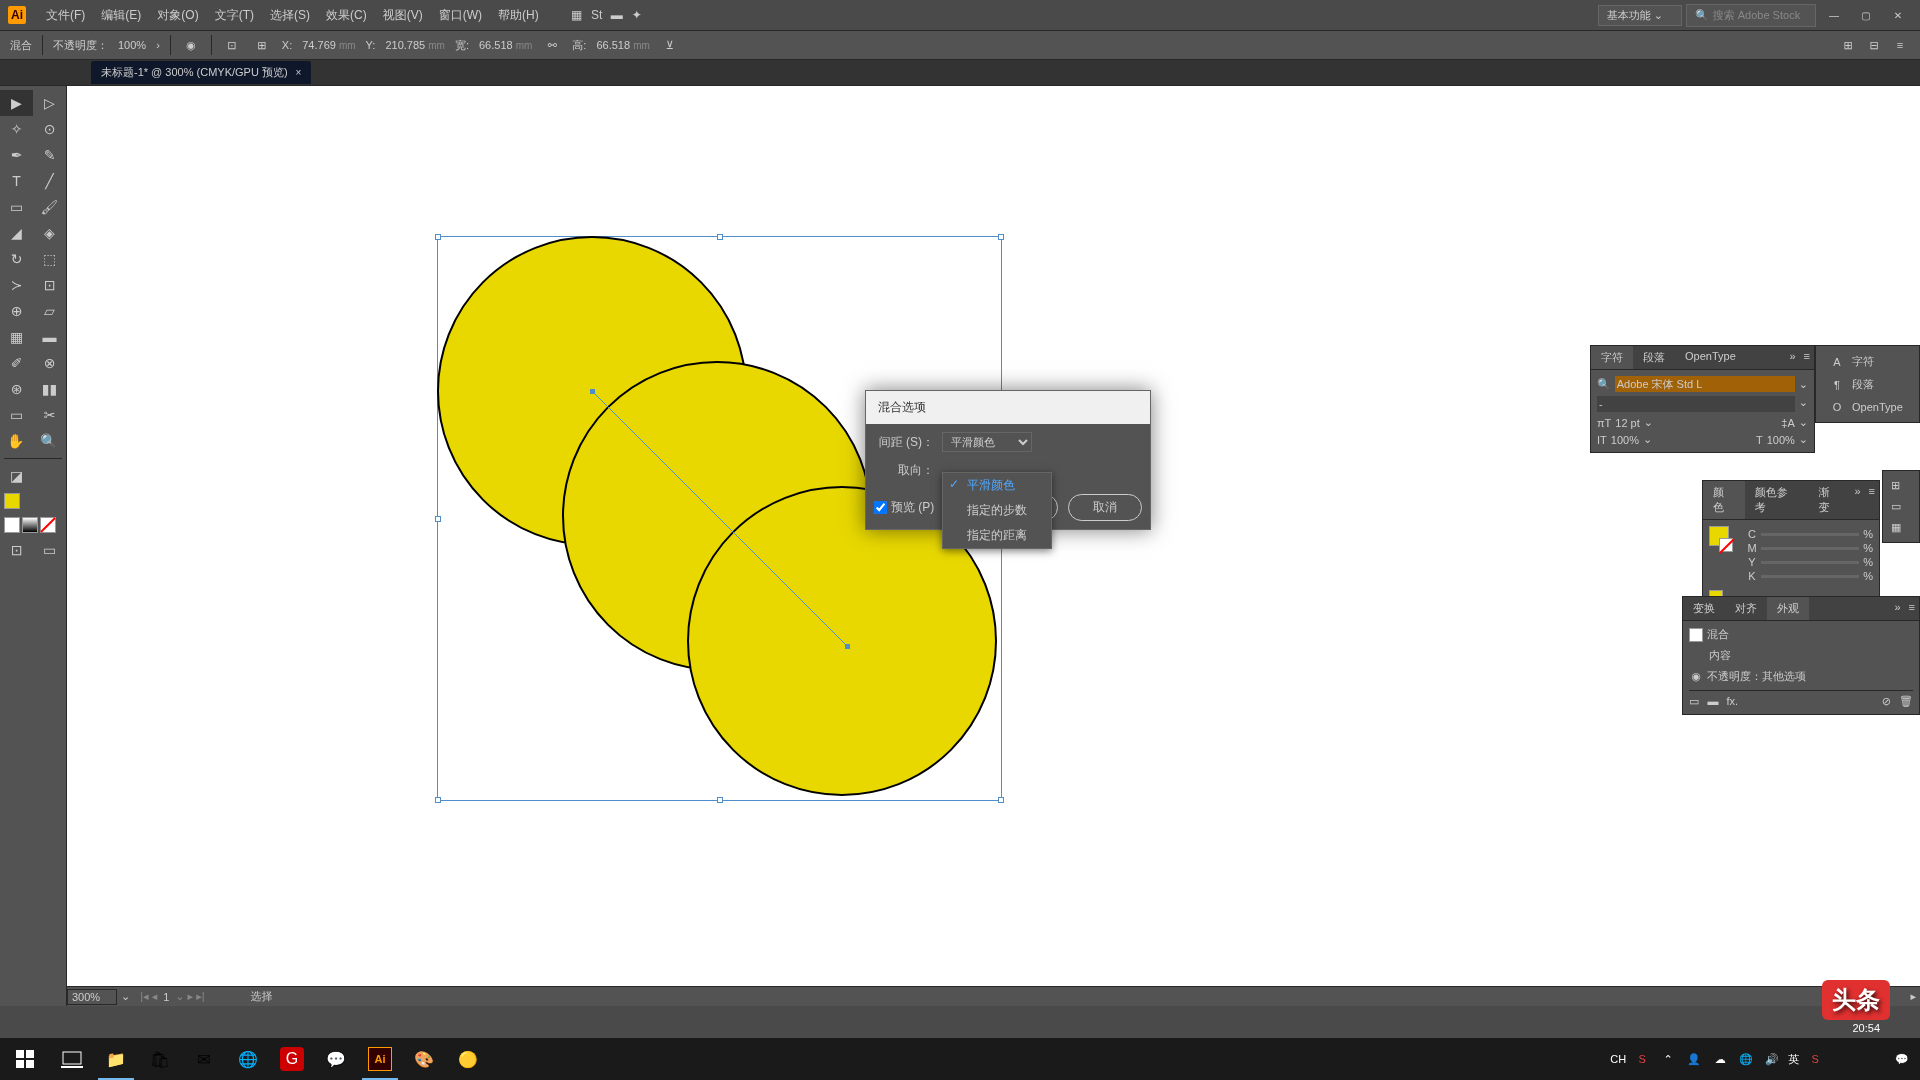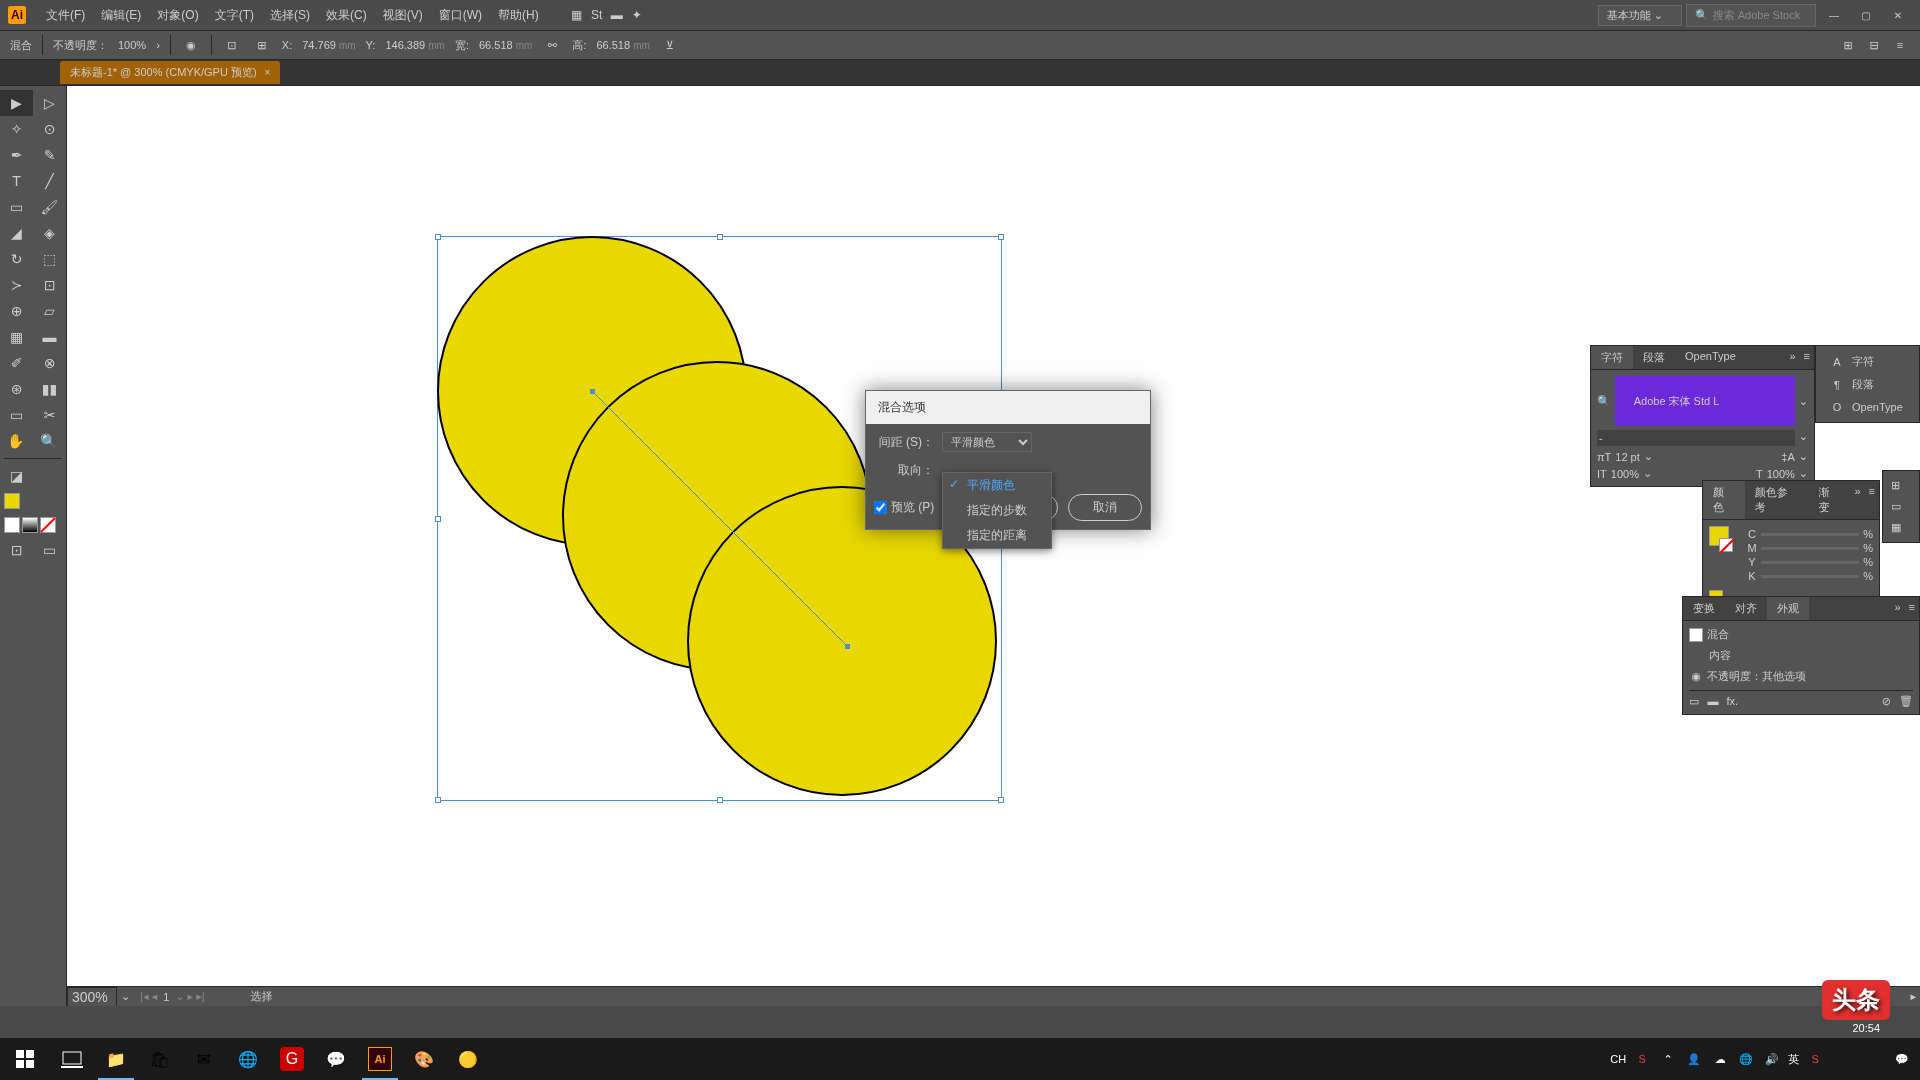--- a/index.html
+++ b/index.html
@@ -12,41 +12,41 @@
 .search-stock { background:#535353; border:1px solid #666; color:#888; font-size:11px; padding:3px 8px; width:130px; display:flex; align-items:center; gap:4px; }
 .win-btn { width:28px; height:18px; display:flex; align-items:center; justify-content:center; cursor:pointer; color:#ccc; font-size:10px; }
 .controlbar { height:30px; background:#535353; display:flex; align-items:center; color:#ccc; font-size:11px; border-top:1px solid #282828; border-bottom:1px solid #282828; padding:0 10px; gap:10px; }
 .ctrl-label { color:#ccc; }
 .ctrl-input { background:#535353; border:none; color:#ccc; font-size:11px; width:60px; }
 .ctrl-unit { color:#888; font-size:10px; }
 .ctrl-sep { width:1px; height:20px; background:#282828; }
 .controlbar-right { margin-left:auto; display:flex; gap:6px; }
 .icon-btn { width:20px; height:20px; display:flex; align-items:center; justify-content:center; cursor:pointer; color:#ccc; }
 .tabbar { height:26px; background:#333; display:flex; align-items:center; padding-left:60px; border-bottom:1px solid #282828; }
-.doc-tab { background:#a16207; color:#ccc; font-size:11px; padding:4px 10px; display:flex; align-items:center; gap:8px; border-top-left-radius:3px; border-top-right-radius:3px; }
+.doc-tab { background:#0f172a; color:#ccc; font-size:11px; padding:4px 10px; display:flex; align-items:center; gap:8px; border-top-left-radius:3px; border-top-right-radius:3px;margin-left:31px; }
 .tab-close { font-size:10px; cursor:pointer; }
 .main { display:flex; height:920px; background:#282828; }
 .toolbar { width:67px; background:#535353; border-right:1px solid #282828; padding-top:4px; }
 .tool-row { display:flex; height:26px; }
 .tool { width:33px; height:26px; display:flex; align-items:center; justify-content:center; cursor:pointer; color:#ccc; font-size:14px; position:relative; }
 .tool.active { background:#333; }
 .tool-sep { height:1px; background:#282828; margin:4px 4px; }
 .swatch-row { display:flex; gap:2px; padding:4px; }
 .swatch { width:16px; height:16px; border:1px solid #999; }
 .swatch.yellow { background:#e8d800; }
 .swatch.white { background:#fff; }
 .swatch.none { background:#fff; position:relative; }
 .swatch.none::after { content:''; position:absolute; width:20px; height:2px; background:red; top:6px; left:-3px; transform:rotate(-45deg); }
 .canvas-area { flex:1; background:#fff; position:relative; overflow:hidden; }
 .circle { position:absolute; width:310px; height:310px; border-radius:50%; background:#e8d800; border:2px solid #000; }
 .bbox { position:absolute; border:1px solid #4f8ec9; pointer-events:none; }
 .handle { position:absolute; width:6px; height:6px; background:#fff; border:1px solid #4f8ec9; }
 .anchor { position:absolute; width:5px; height:5px; background:#4f8ec9; }
 .statusbar { position:absolute; bottom:0; left:0; right:0; height:20px; background:#535353; display:flex; align-items:center; color:#ccc; font-size:11px; border-top:1px solid #282828; }
-.status-zoom { background:#535353; border:1px solid #282828; color:#ccc; font-size:14px; width:50px; padding:1px 4px; }
+.status-zoom { background:#535353; border:1px solid #282828; color:#ccc; font-size:11px; width:50px; padding:1px 4px; }
 .dialog { position:absolute; background:#535353; border:1px solid #666; box-shadow:0 0 20px rgba(0,0,0,0.5); z-index:100; }
 .dialog-title { background:#f0f0f0; color:#333; font-size:12px; padding:8px 12px; }
 .dialog-body { padding:8px; color:#ccc; font-size:12px; }
 .dialog-row { display:flex; align-items:center; gap:8px; margin-bottom:10px; }
 .dlg-label { text-align:right; width:60px; }
 .dlg-select { background:#535353; border:1px solid #666; color:#ccc; font-size:11px; padding:2px 4px; width:90px; }
 .dropdown { position:absolute; background:#535353; border:1px solid #666; box-shadow:0 2px 8px rgba(0,0,0,0.5); z-index:200; }
 .dd-item { padding:4px 24px 4px 24px; color:#ccc; font-size:12px; cursor:pointer; position:relative; }
 .dd-item.selected { color:#4fa8ff; }
 .dd-item.selected::before { content:'✓'; position:absolute; left:6px; }
@@ -115,21 +115,21 @@
   <span>100%</span>
     <span>›</span>
   <div class="ctrl-sep"></div>
   <div class="icon-btn">◉</div>
   <div class="ctrl-sep"></div>
   <div class="icon-btn">⊡</div>
   <div class="icon-btn">⊞</div>
   <span>X:</span>
   <span><span>74.769</span> <span class="ctrl-unit">mm</span></span>
   <span>Y:</span>
-  <span><span>146.389</span> <span class="ctrl-unit">mm</span></span>
+  <span><span>210.785</span> <span class="ctrl-unit">mm</span></span>
   <span>宽:</span>
   <span><span>66.518</span> <span class="ctrl-unit">mm</span></span>
   <div class="icon-btn">⚯</div>
   <span>高:</span>
   <span><span>66.518</span> <span class="ctrl-unit">mm</span></span>
   <div class="icon-btn">⊻</div>
   <div class="controlbar-right">
     <div class="icon-btn">⊞</div>
     <div class="icon-btn">⊟</div>
     <div class="icon-btn">≡</div>
@@ -297,21 +297,21 @@
   <div class="panel-tabs">
     <div class="ptab active">字符</div>
     <div class="ptab">段落</div>
     <div class="ptab">OpenType</div>
     <div style="margin-left:auto;padding:4px">»</div>
     <div style="padding:4px">≡</div>
   </div>
   <div class="panel-body">
     <div style="display:flex;gap:4px;align-items:center">
         <span>🔍</span>
-        <input class="ctrl-input" style="flex: 1 1 0%; background: #6d28d9; padding: 19px;" value="Adobe 宋体 Std L">
+        <input class="ctrl-input" style="flex: 1 1 0%; background: #a16207; padding: 2px;" value="Adobe 宋体 Std L">
         <span>⌄</span>
       </div>
     <div style="display:flex;gap:4px;margin-top:4px">
         <input class="ctrl-input" style="flex: 1 1 0%; background: rgb(66, 66, 66); padding: 2px;" value="-">
         <span>⌄</span>
       </div>
     <div style="display:flex;gap:4px;margin-top:4px;align-items:center">
       <span>πT</span>
         <span>12 pt</span>
         <span>⌄</span>

